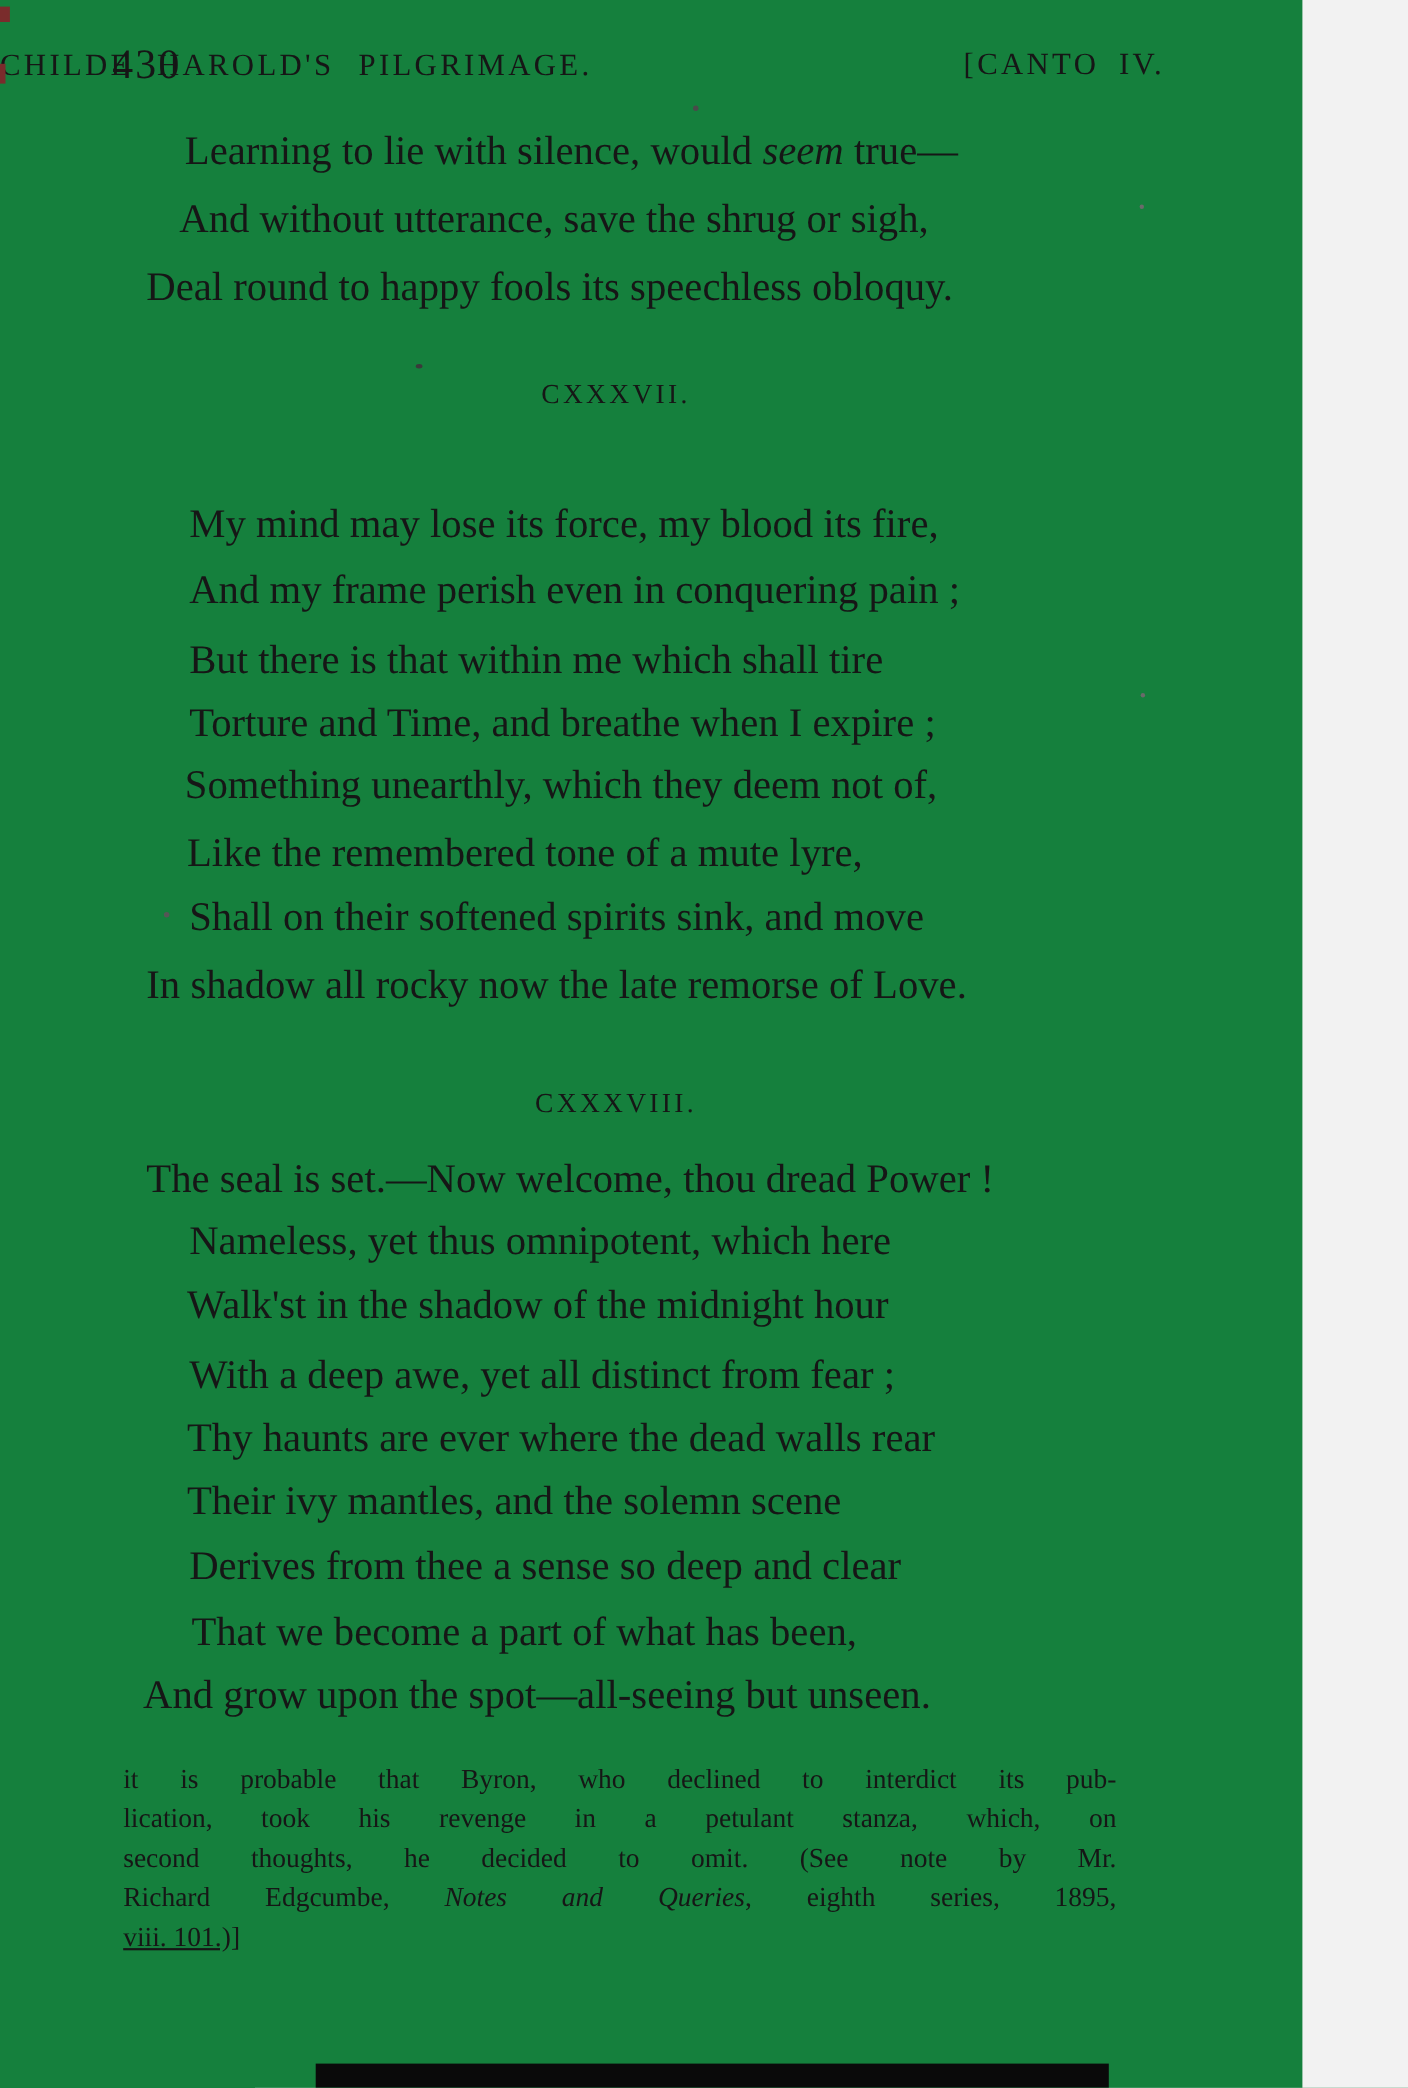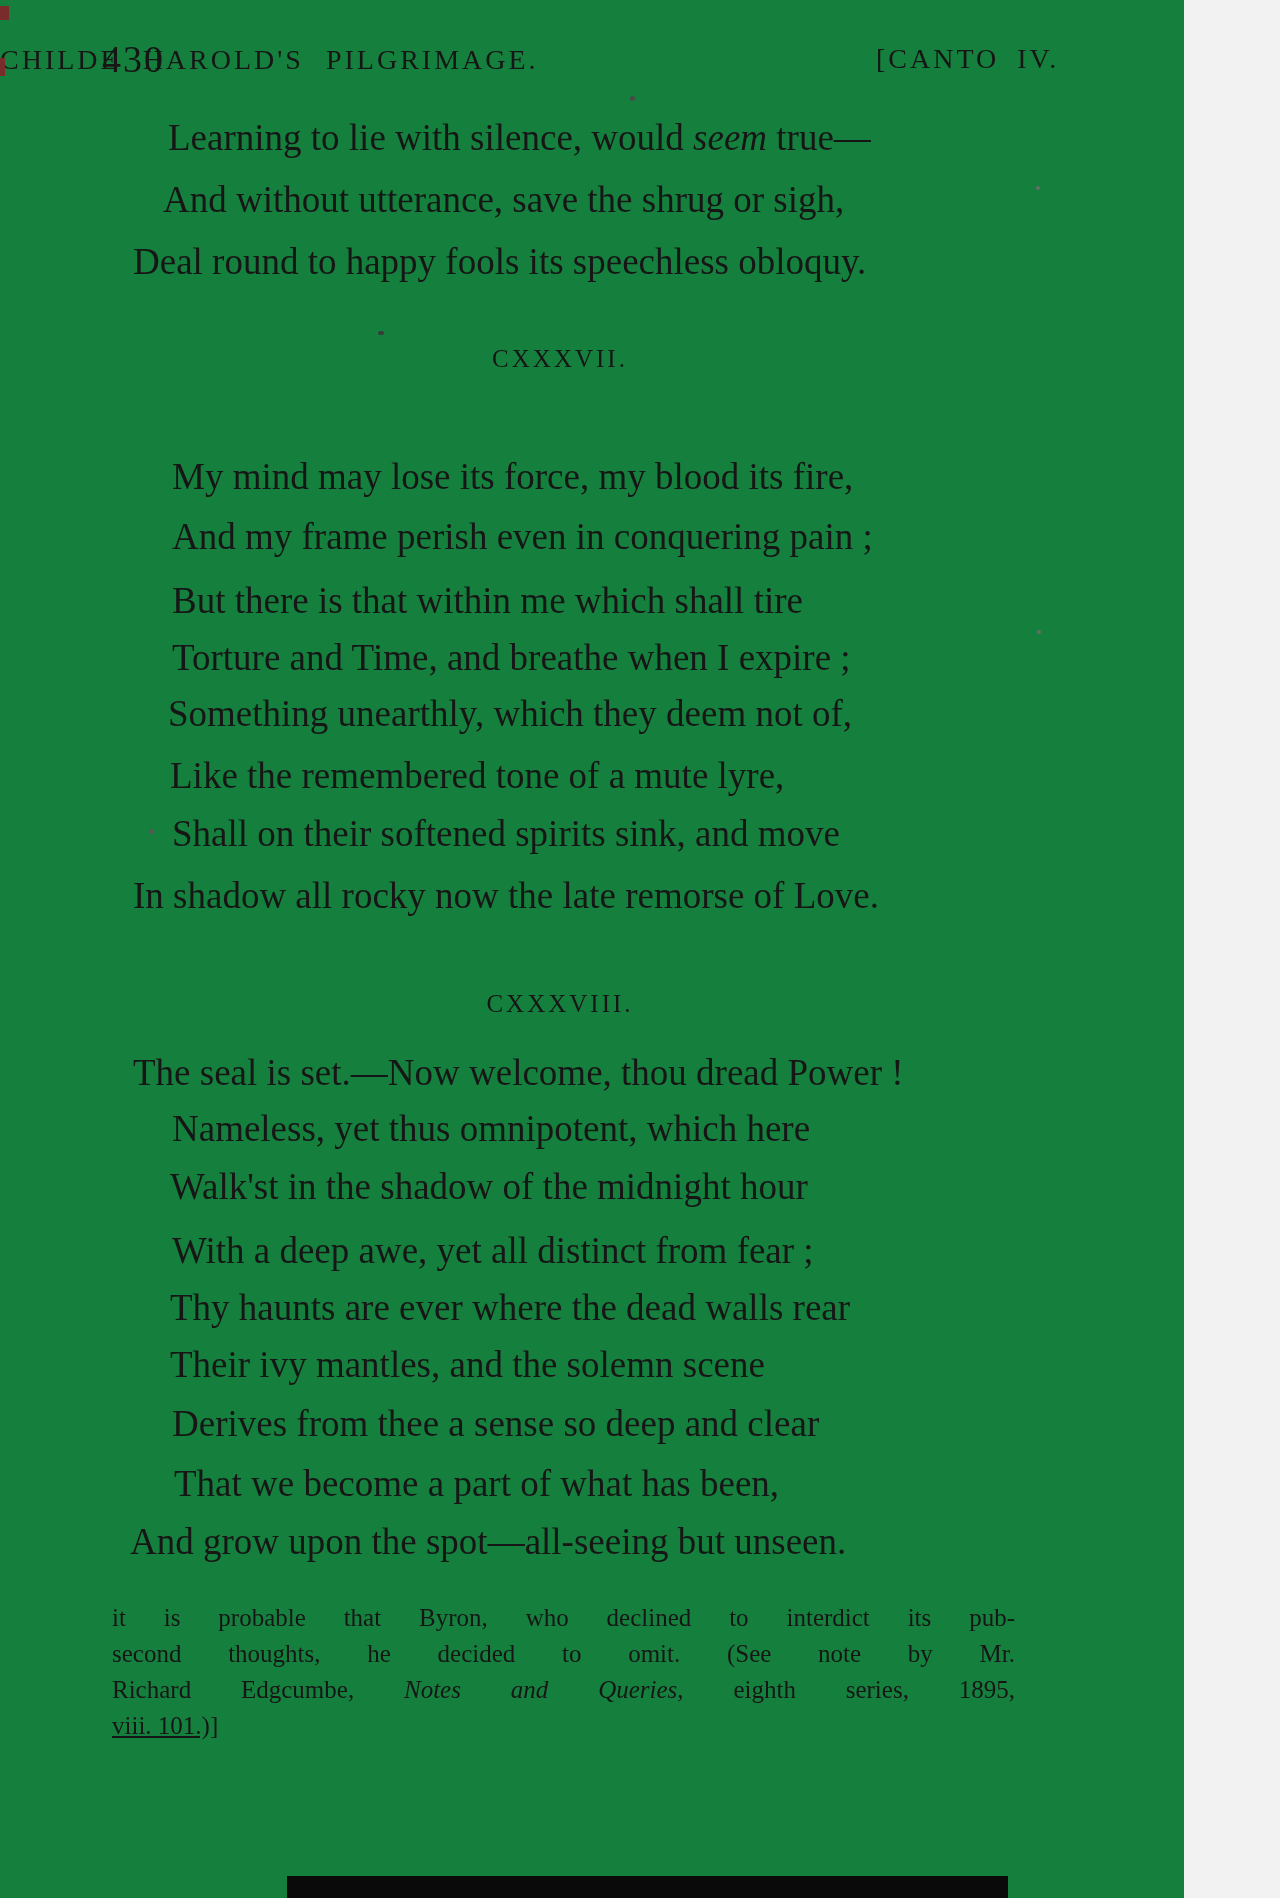--- a/index.html
+++ b/index.html
@@ -107,20 +107,21 @@
   <div class="pline" style="top:1168px;left:170px">Walk'st in the shadow of the midnight hour</div>
   <div class="pline" style="top:1232px;left:172px">With a deep awe, yet all distinct from fear ;</div>
   <div class="pline" style="top:1289px;left:170px">Thy haunts are ever where the dead walls rear</div>
   <div class="pline" style="top:1346px;left:170px">Their ivy mantles, and the solemn scene</div>
   <div class="pline" style="top:1405px;left:172px">Derives from thee a sense so deep and clear</div>
   <div class="pline" style="top:1465px;left:174px">That we become a part of what has been,</div>
   <div class="pline" style="top:1523px;left:130px">And grow upon the spot—all-seeing but unseen.</div>
 
   <div class="footnote">
     <div class="fline">it is probable that Byron, who declined to interdict its pub-</div>
+    <div class="fline">lication, took his revenge in a petulant stanza, which, on</div>
     <div class="fline">second thoughts, he decided to omit. (See note by Mr.</div>
     <div class="fline"><span>Richard Edgcumbe, </span><em>Notes and Queries</em><span>, eighth series, 1895,</span></div>
     <div class="fline last">viii. 101.)]</div>
   </div>
 
   <div class="scan-bar"></div>
   <div class="speck s1"></div>
   <div class="speck s2"></div>
   <div class="speck s3"></div>
   <div class="speck s4"></div>

